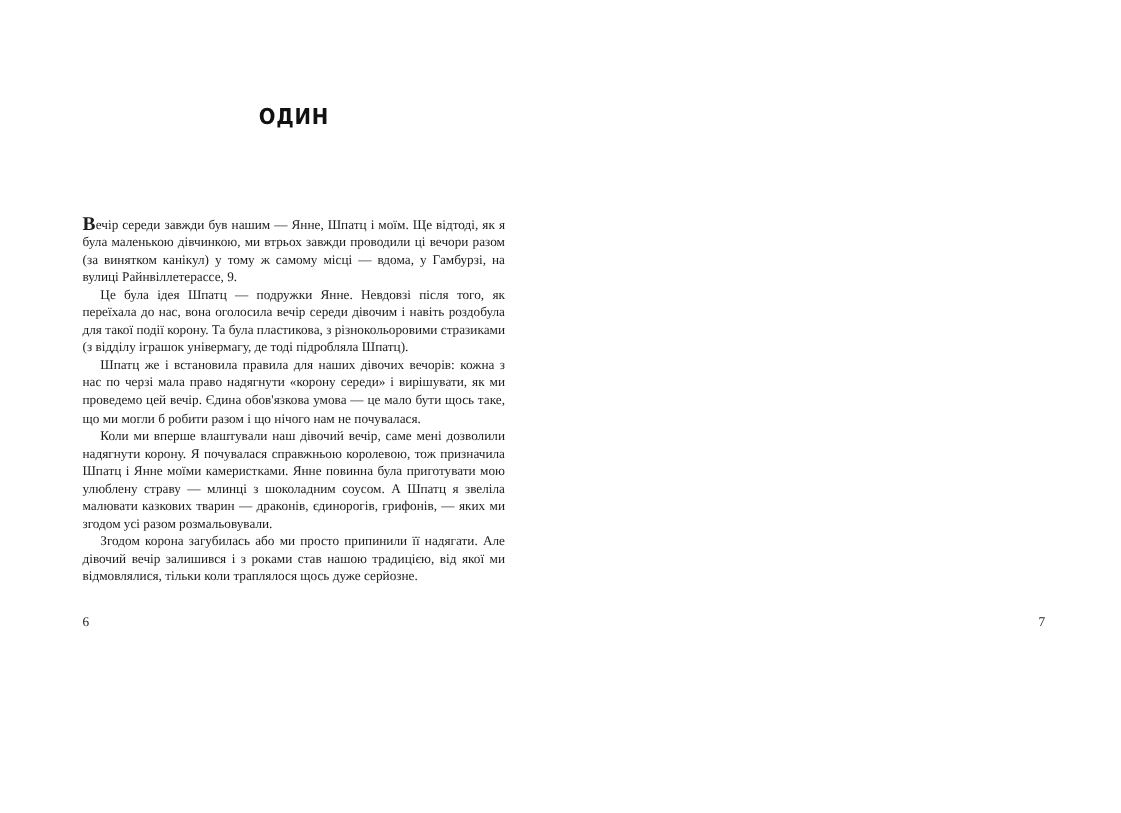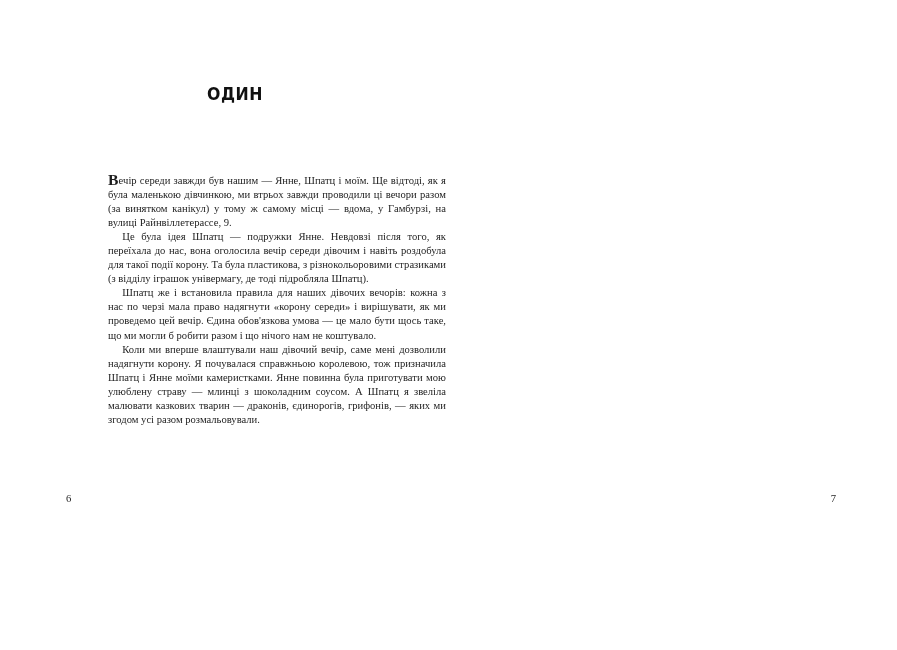--- a/index.html
+++ b/index.html
@@ -49,21 +49,20 @@
     line-height: 14.05px;
     text-align: justify;
     text-justify: inter-word;
     color: #1d1d1d;
     -webkit-font-smoothing: antialiased;
   }
   .col-left {
     left: 66px;
     top: 172px;
     width: 338px;
-    margin-left: 42px;
   }
 
   .col p {
     margin: 0;
     text-indent: 1.35em;
   }
   .col p.noindent {
     text-indent: 0;
   }
 
@@ -89,22 +88,23 @@
 
 <div class="spread">
 
   <div class="page page-left">
 
     <div class="chapter-title">ОДИН</div>
 
     <div class="col col-left">
       <p class="noindent"><span class="dropcap">В</span><span>ечір середи завжди був нашим — Янне, Шпатц і моїм. Ще відтоді, як я була маленькою дівчинкою, ми втрьох завжди проводили ці вечори разом (за винятком канікул) у тому ж самому місці — вдома, у Гамбурзі, на вулиці Райнвіллетерассе, 9.</span></p>
       <p>Це була ідея Шпатц — подружки Янне. Невдовзі після того, як переїхала до нас, вона оголосила вечір середи дівочим і навіть роздобула для такої події корону. Та була пластикова, з різнокольоровими стразиками (з відділу іграшок універмагу, де тоді підробляла Шпатц).</p>
-      <p>Шпатц же і встановила правила для наших дівочих вечорів: кожна з нас по черзі мала право надягнути «корону середи» і вирішувати, як ми проведемо цей вечір. Єдина обов'язкова умова — це мало бути щось таке, що ми могли б робити разом і що нічого нам не коштувало.</p>
+      <p>Шпатц же і встановила правила для наших дівочих вечорів: кожна з нас по черзі мала право надягнути «корону середи» і вирішувати, як ми проведемо цей вечір. Єдина обов'язкова умова — це мало бути щось таке, що ми могли б робити разом і що нічого нам не почувалася.</p>
       <p>Коли ми вперше влаштували наш дівочий вечір, саме мені дозволили надягнути корону. Я почувалася справжньою королевою, тож призначила Шпатц і Янне моїми камеристками. Янне повинна була приготувати мою улюблену страву — млинці з шоколадним соусом. А Шпатц я звеліла малювати казкових тварин — драконів, єдинорогів, грифонів, — яких ми згодом усі разом розмальовували.</p>
+      <p>Згодом корона загубилась або ми просто припинили її надягати. Але дівочий вечір залишився і з роками став нашою традицією, від якої ми відмовлялися, тільки коли траплялося щось дуже серйозне.</p>
     </div>
 
     <div class="folio folio-left">6</div>
   </div>
 
   <div class="page page-right">
 
     <div class="folio folio-right">7</div>
   </div>
 

